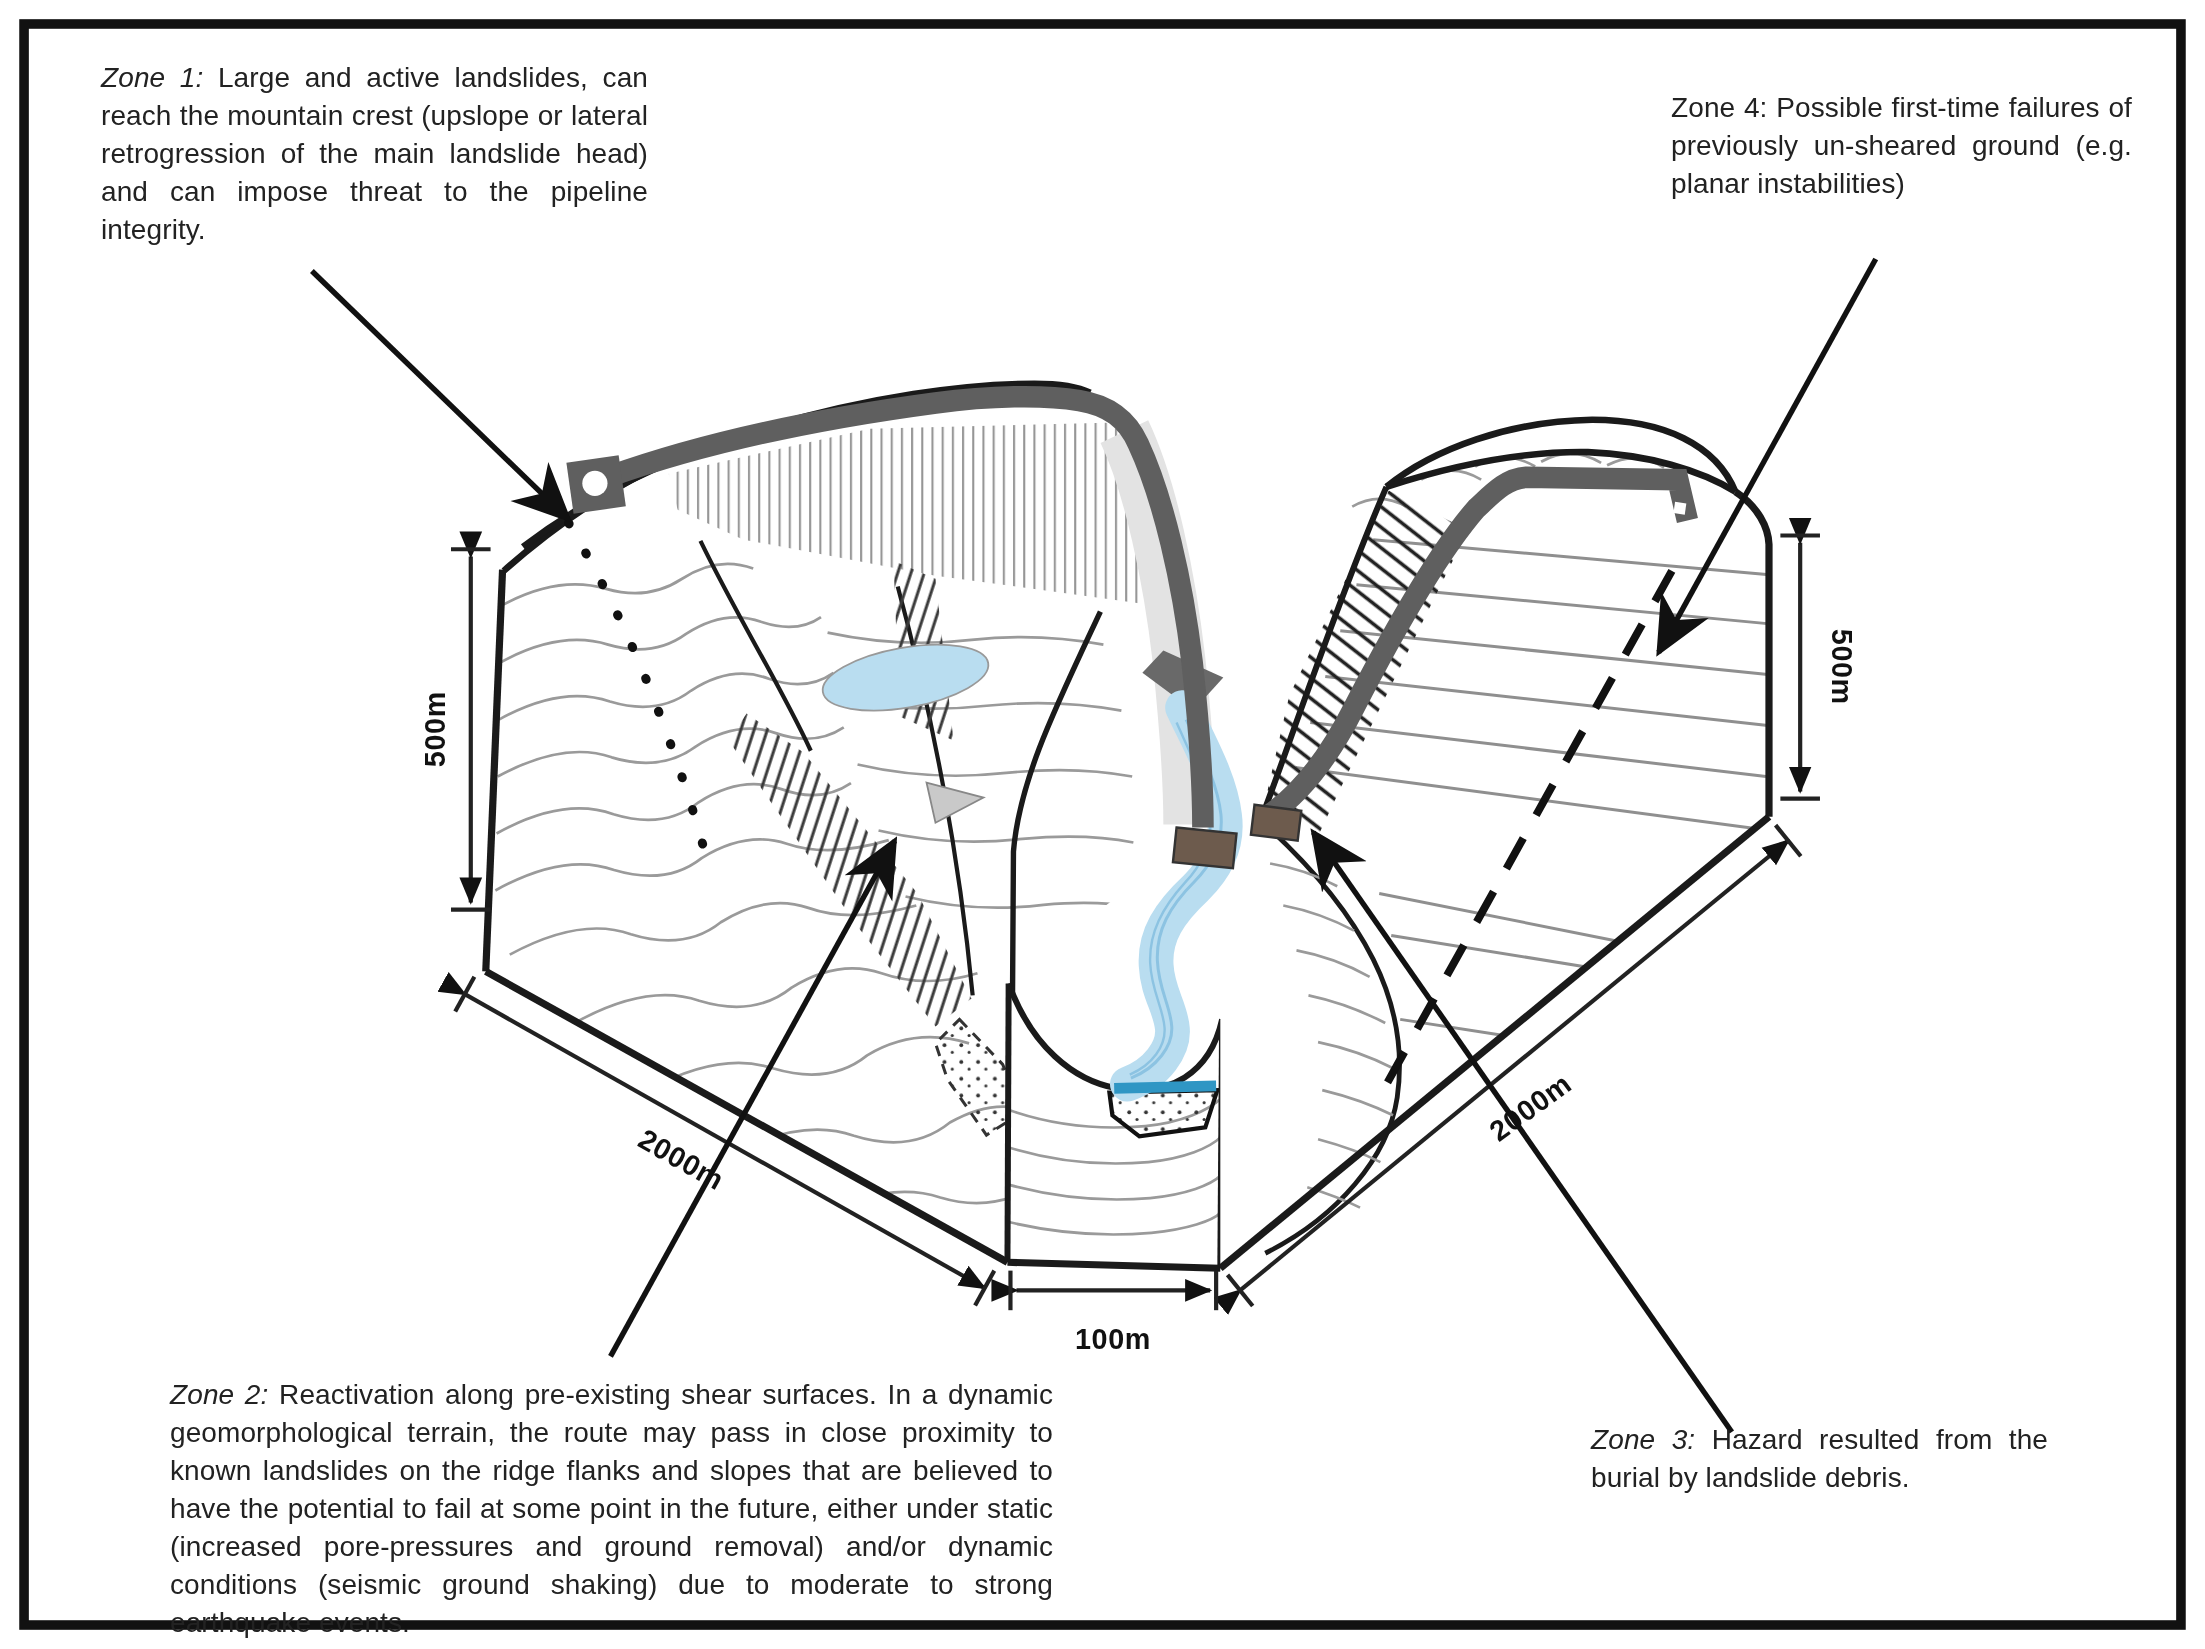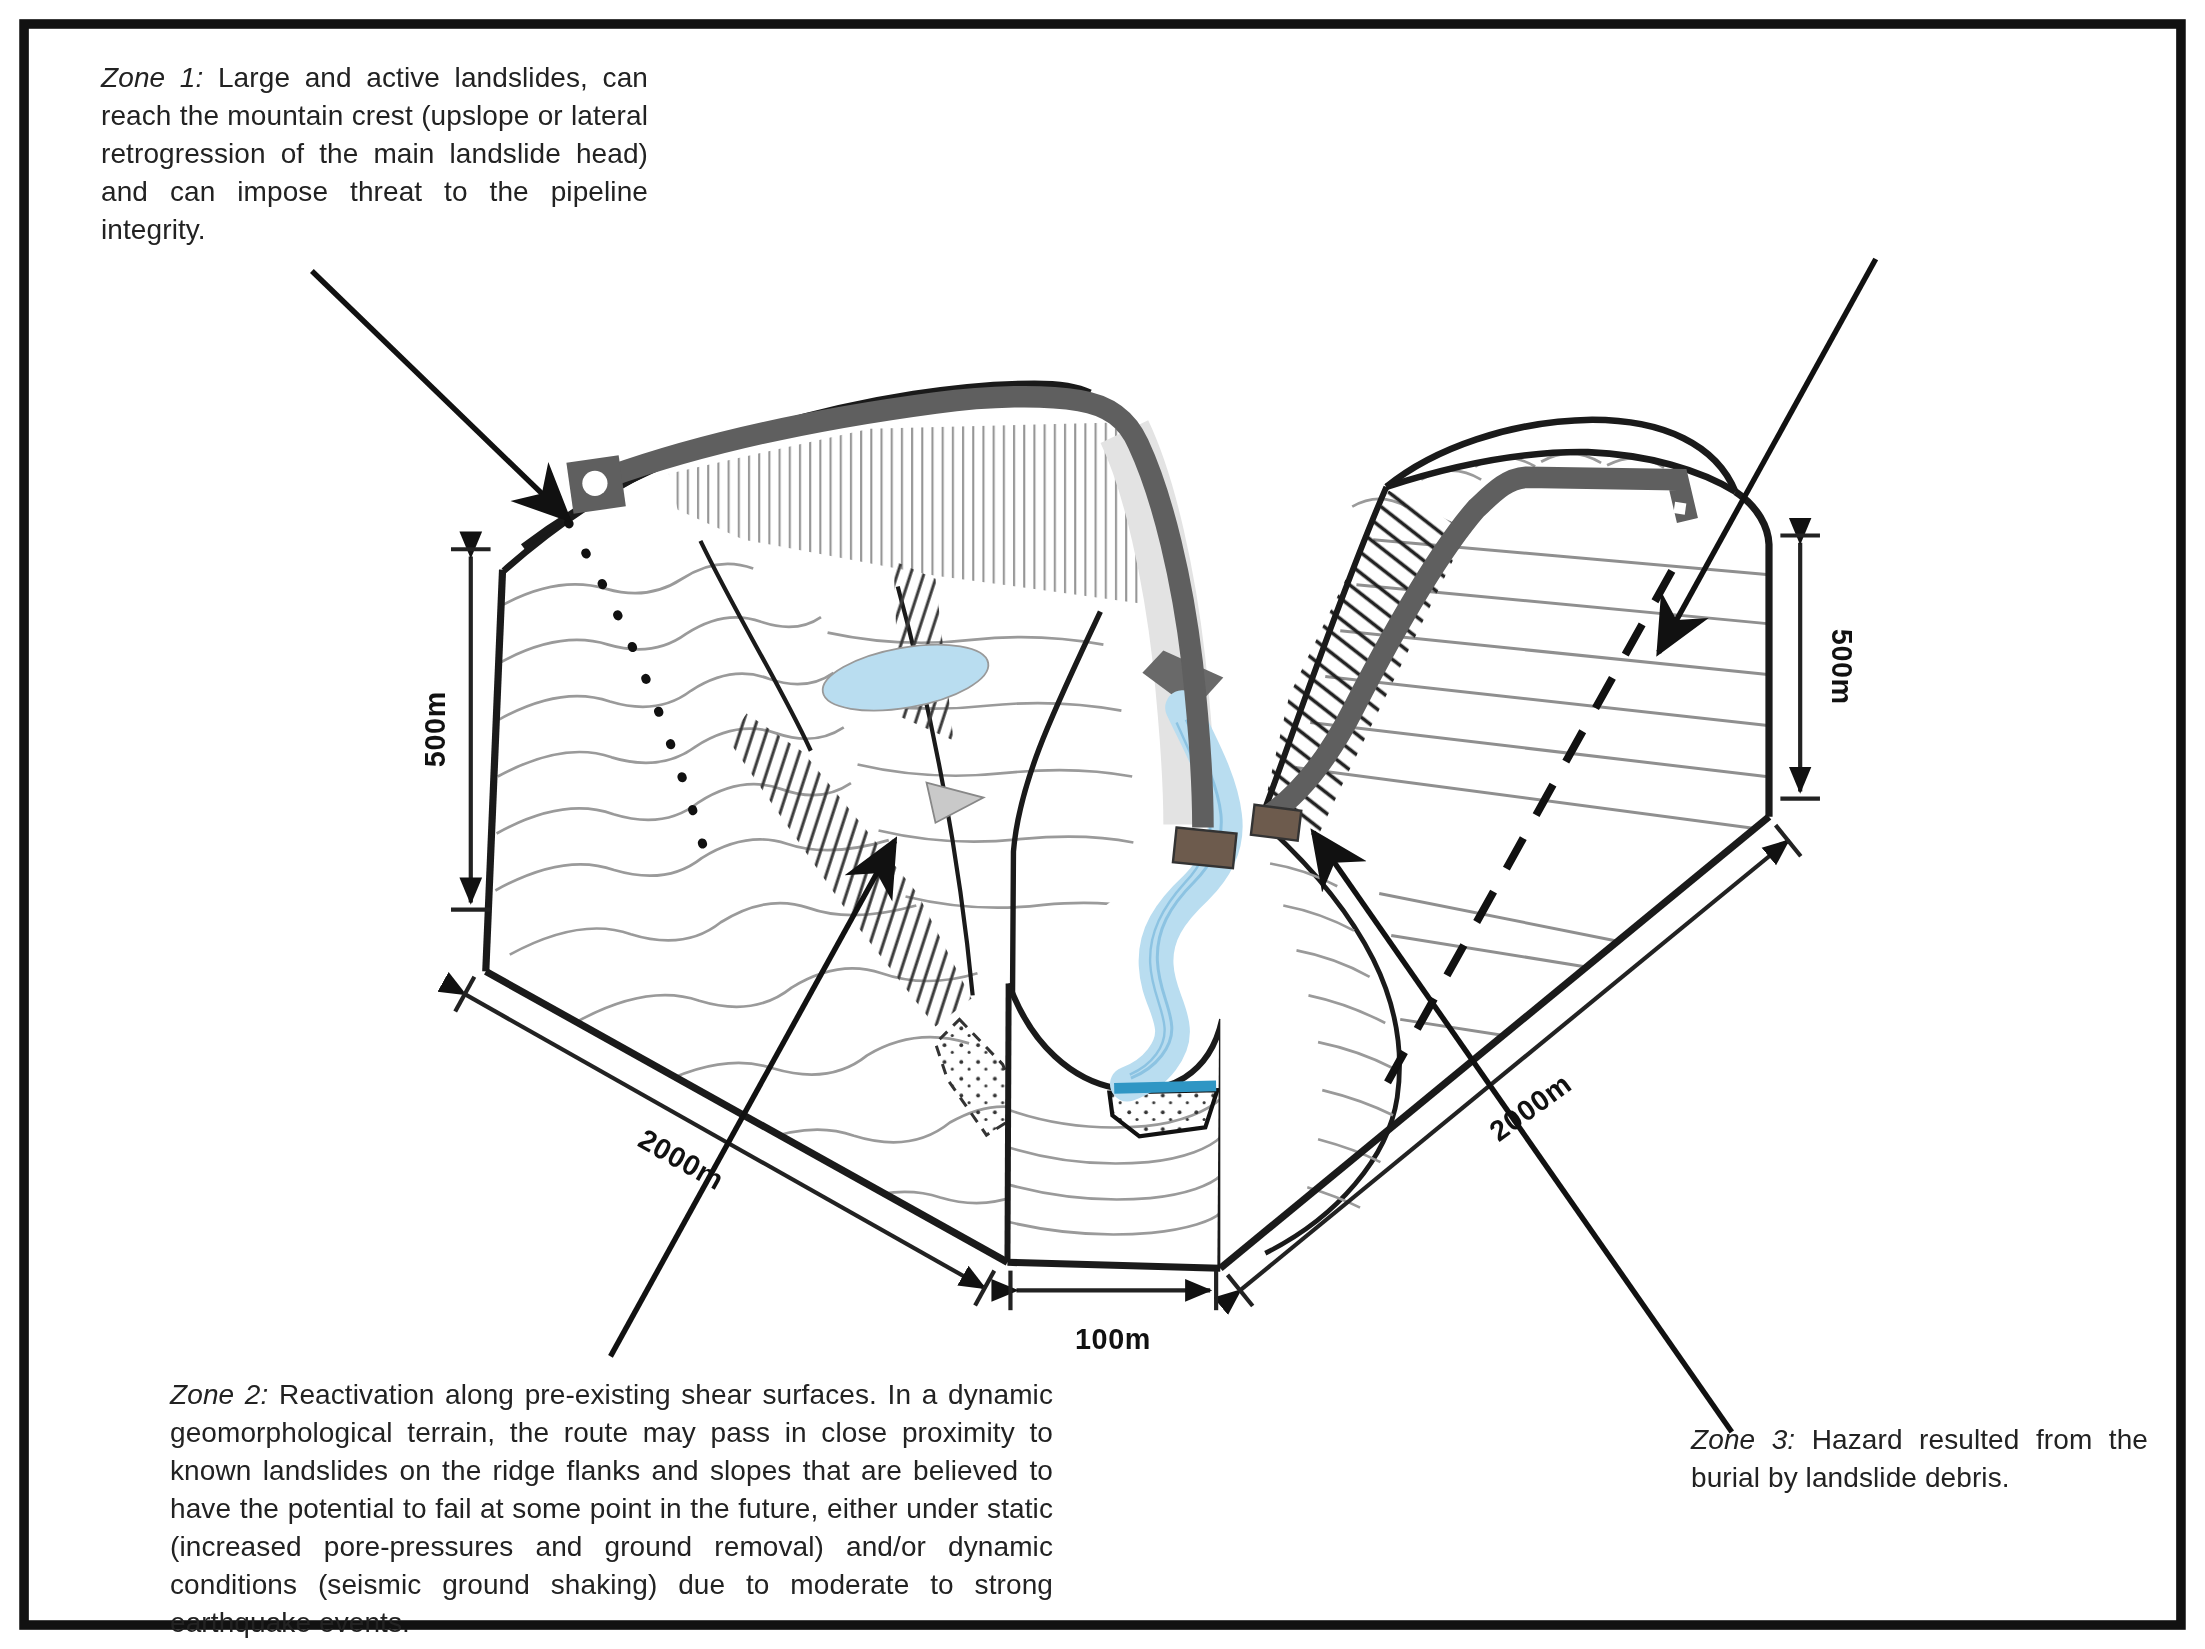--- a/index.html
+++ b/index.html
@@ -220,20 +220,23 @@
 
   <path d="M520,452 L948,866" stroke="#111" stroke-width="9" fill="none" marker-end="url(#la)"></path>
   <path d="M1018,2262 L1492,1402" stroke="#111" stroke-width="9" fill="none" marker-end="url(#la)"></path>
   <path d="M2888,2388 L2190,1388" stroke="#111" stroke-width="9" fill="none" marker-end="url(#la)"></path>
   <path d="M3128,432 L2766,1088" stroke="#111" stroke-width="9" fill="none" marker-end="url(#la)"></path>
 </svg>
 
 <div class="note" style="left:101px;top:59px;width:547px;">
   <span class="zlabel">Zone 1:</span><span> Large and active landslides, can reach the mountain crest (upslope or lateral retrogression of the main landslide head) and can impose threat to the pipeline integrity.</span>
 </div>
+<div class="note" style="left:1671px;top:89px;width:461px;">
+  <span class="zlabel upright">Zone 4:</span><span> Possible first-time failures of previously un-sheared ground (e.g. planar instabilities)</span>
+</div>
 <div class="note" style="left:170px;top:1376px;width:883px;">
   <span class="zlabel">Zone 2:</span><span> Reactivation along pre-existing shear surfaces. In a dynamic geomorphological terrain, the route may pass in close proximity to known landslides on the ridge flanks and slopes that are believed to have the potential to fail at some point in the future, either under static (increased pore-pressures and ground removal) and/or dynamic conditions (seismic ground shaking) due to moderate to strong earthquake events.</span>
 </div>
-<div class="note" style="left:1691px;top:1421px;width:457px;">
+<div class="note" style="left:1591px;top:1421px;width:457px;">
   <span class="zlabel">Zone 3:</span><span> Hazard resulted from the burial by landslide debris.</span>
 </div>
 </div>
 
 
 </body></html>

